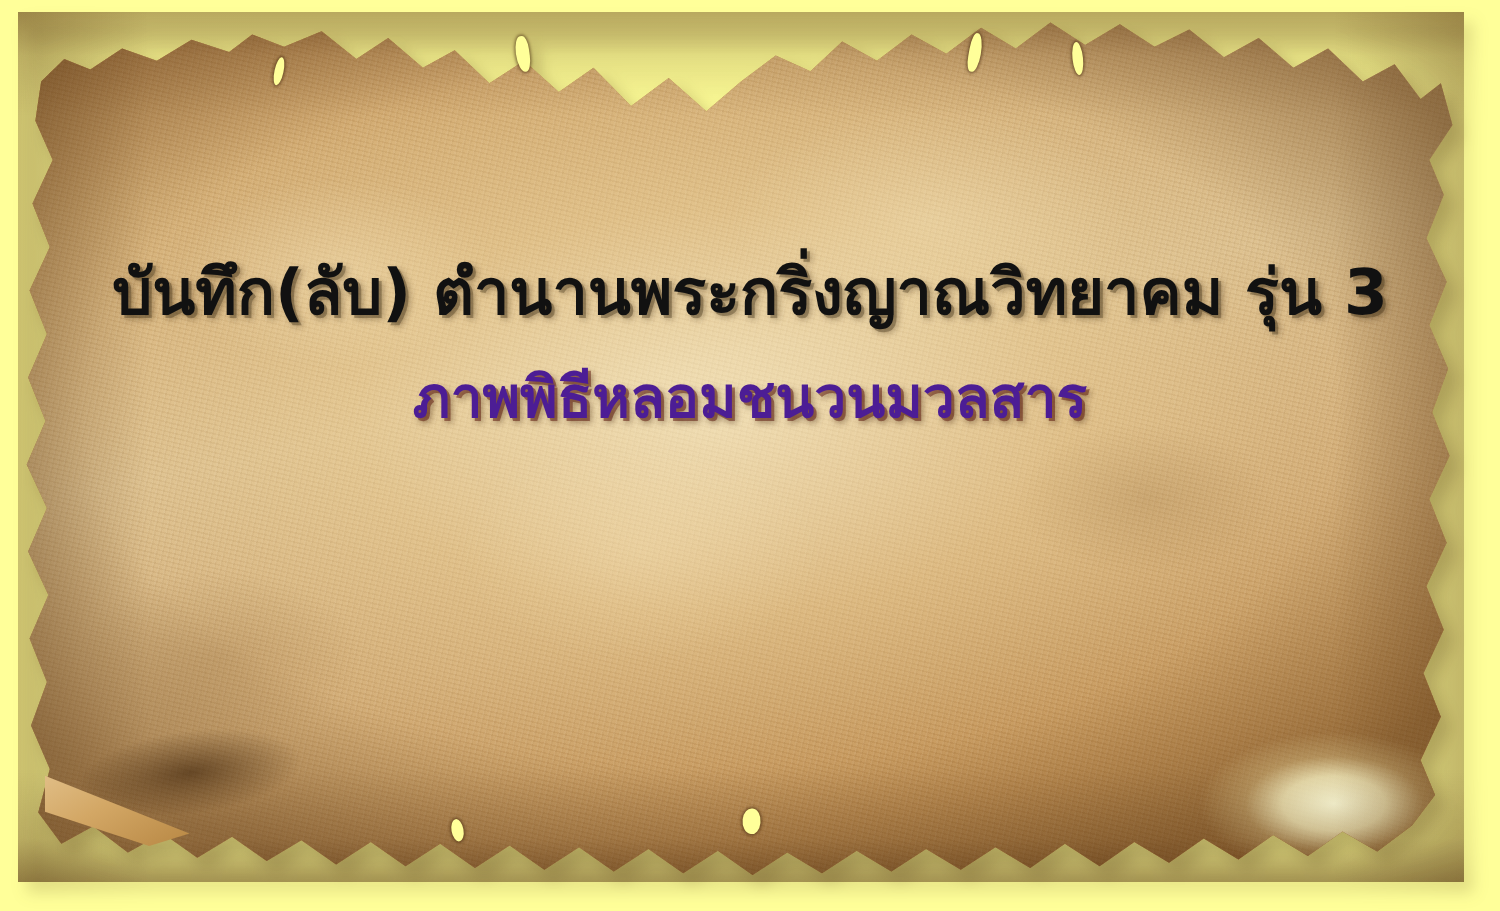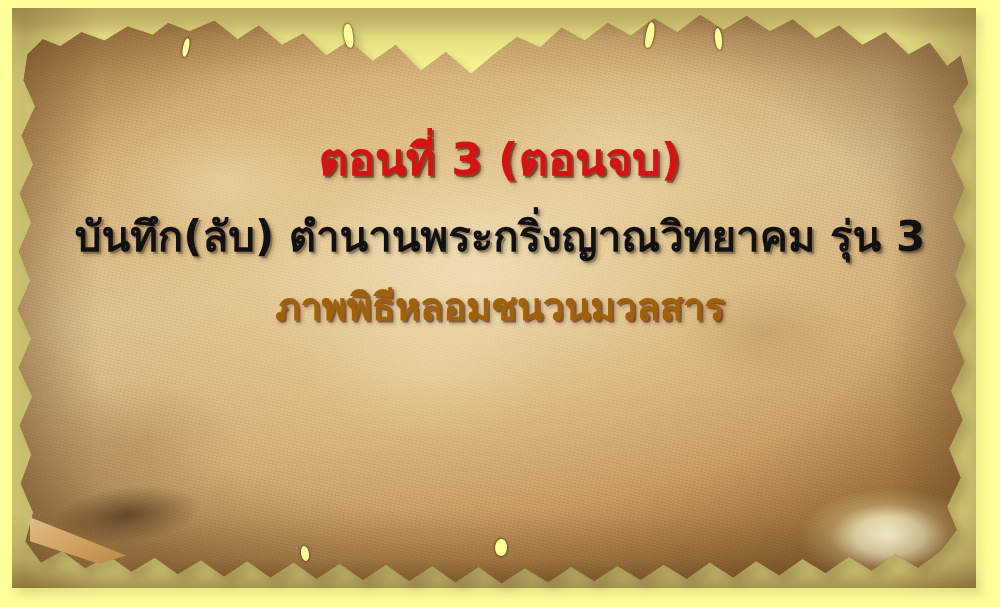--- a/index.html
+++ b/index.html
@@ -180,21 +180,21 @@
     font-size: 42px;
     color: #111111;
     text-shadow:
       2px 2px 0 rgba(60,45,20,0.35),
       3px 3px 4px rgba(50,30,10,0.35);
     margin-bottom: 30px;
   }
 
   .line-3 {
     font-size: 38px;
-    color: #a16207;
+    color: #4c1d95;
     text-shadow:
       2px 2px 0 rgba(90,20,10,0.50),
       3px 3px 4px rgba(60,30,10,0.42);
     margin-bottom: 150px;
   }
 </style>
 </head>
 <body>
 
 <div class="stage">
@@ -208,18 +208,17 @@
     <div class="nick n3"></div>
     <div class="nick n4"></div>
     <div class="nick n5"></div>
     <div class="nick n6"></div>
 
     <div class="curl-shadow"></div>
     <div class="curl"></div>
   </div>
 
   <div class="text-block">
-    <div class="line line-1">ตอนที่ 3 (ตอนจบ)</div>
     <div class="line line-2">บันทึก(ลับ) ตำนานพระกริ่งญาณวิทยาคม รุ่น 3</div>
     <div class="line line-3">ภาพพิธีหลอมชนวนมวลสาร</div>
   </div>
 
 </div>
 
 </body></html>

